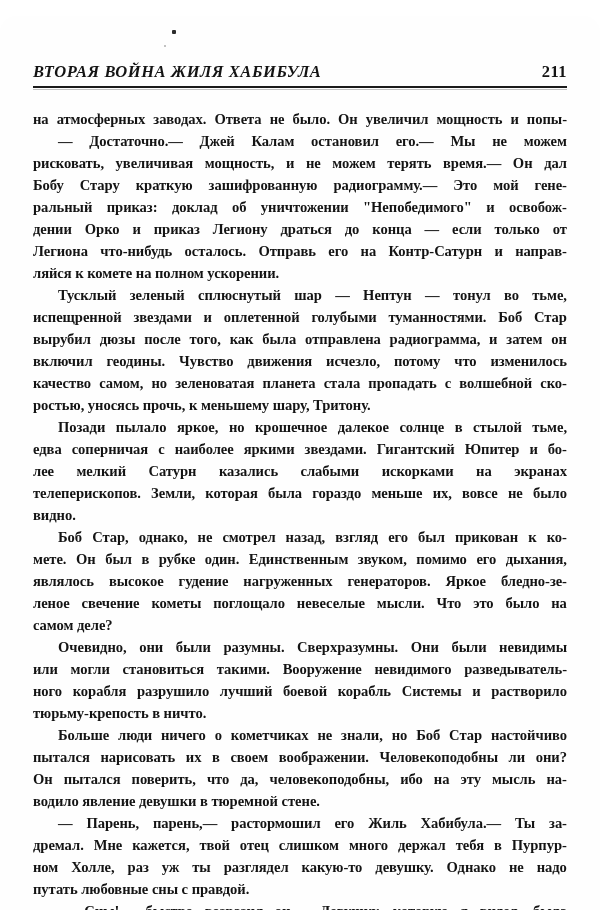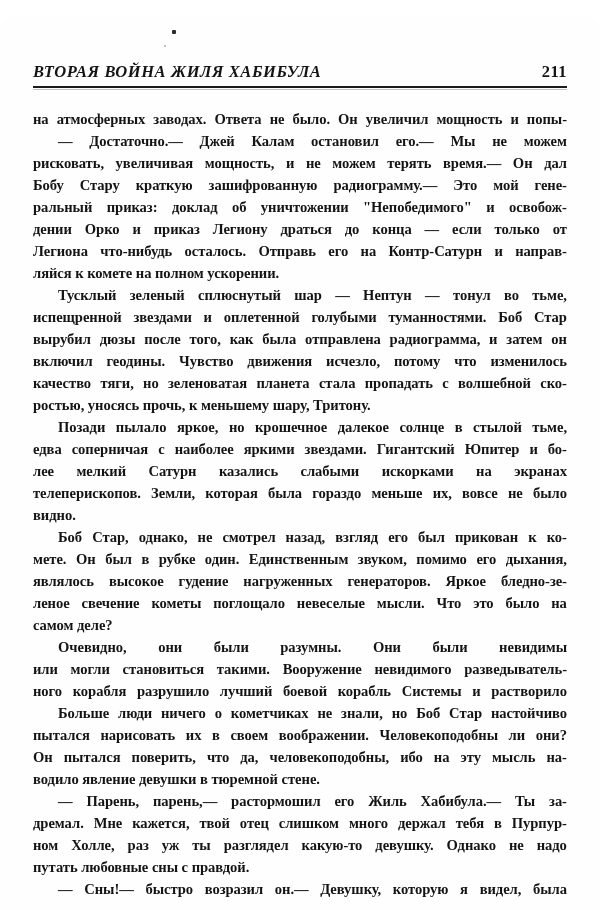--- a/index.html
+++ b/index.html
@@ -267,21 +267,21 @@
           <span>геодины.</span>
           <span>Чувство</span>
           <span>движения</span>
           <span>исчезло,</span>
           <span>потому</span>
           <span>что</span>
           <span>изменилось</span>
         </span>
         <span class="ln just">
           <span>качество</span>
-          <span>тяги,</span>
+          <span>самом,</span>
           <span>но</span>
           <span>зеленоватая</span>
           <span>планета</span>
           <span>стала</span>
           <span>пропадать</span>
           <span>с</span>
           <span>волшебной</span>
           <span>ско-</span>
         </span>
         <span class="ln">ростью, уносясь прочь, к меньшему шару, Тритону.</span>
@@ -385,20 +385,21 @@
           <span>на</span>
         </span>
         <span class="ln">самом деле?</span>
       </p>
       <p class="para" style="text-indent: 0px;">
         <span class="ln just indent">
           <span>Очевидно,</span>
           <span>они</span>
           <span>были</span>
           <span>разумны.</span>
+          <span>Сверхразумны.</span>
           <span>Они</span>
           <span>были</span>
           <span>невидимы</span>
         </span>
         <span class="ln just">
           <span>или</span>
           <span>могли</span>
           <span>становиться</span>
           <span>такими.</span>
           <span>Вооружение</span>
@@ -409,20 +410,21 @@
           <span>ного</span>
           <span>корабля</span>
           <span>разрушило</span>
           <span>лучший</span>
           <span>боевой</span>
           <span>корабль</span>
           <span>Системы</span>
           <span>и</span>
           <span>растворило</span>
         </span>
+        <span class="ln">тюрьму-крепость в ничто.</span>
       </p>
       <p class="para" style="text-indent: 0px;">
         <span class="ln just indent">
           <span>Больше</span>
           <span>люди</span>
           <span>ничего</span>
           <span>о</span>
           <span>кометчиках</span>
           <span>не</span>
           <span>знали,</span>

